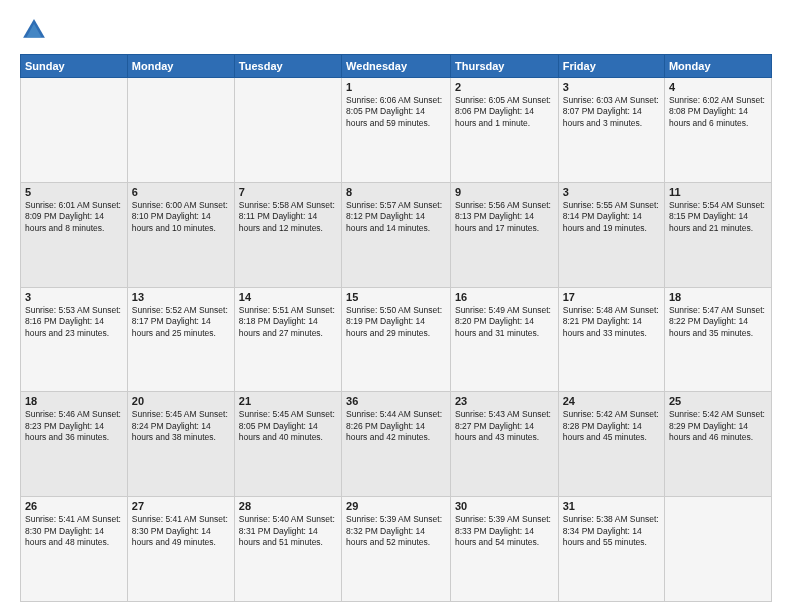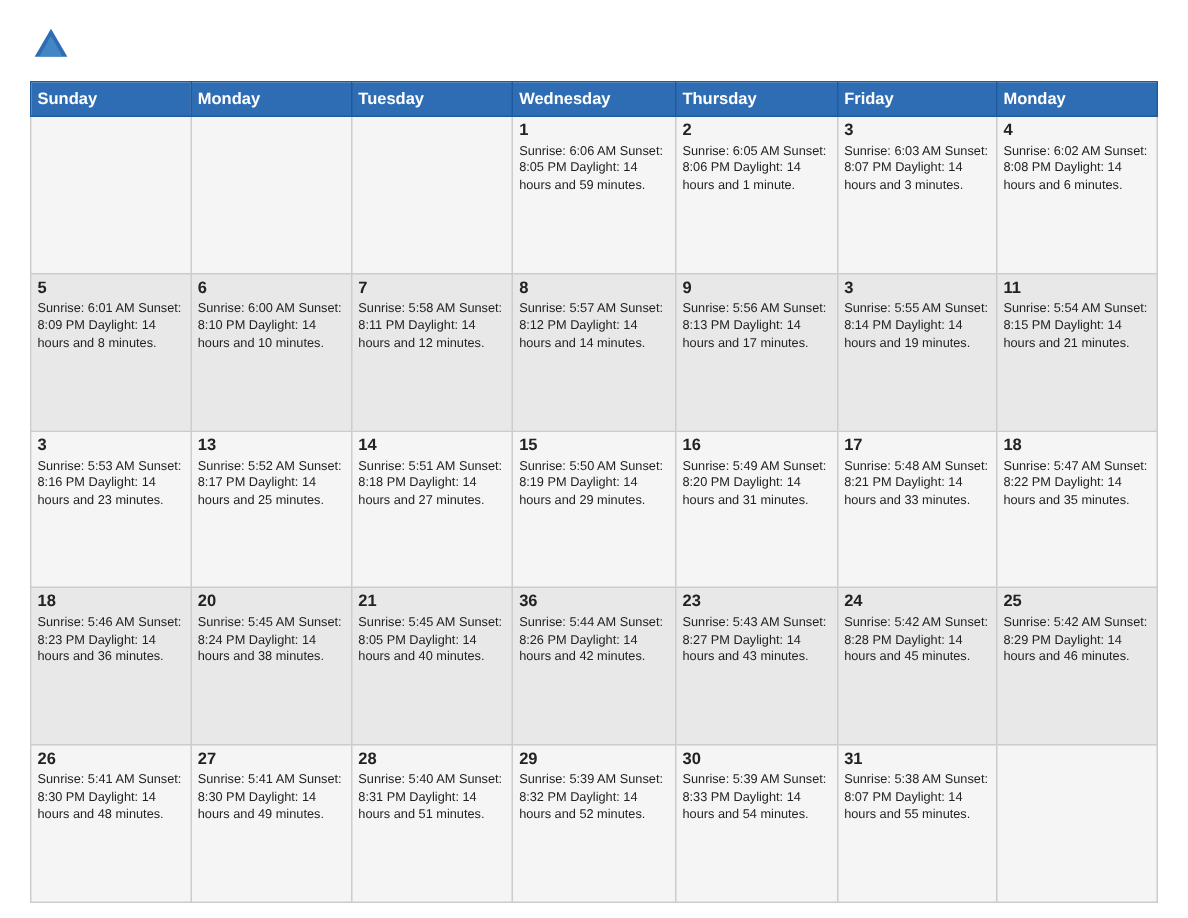--- a/index.html
+++ b/index.html
@@ -326,21 +326,21 @@
             </td>
             <td>
               <span class="day-num">30</span>
               <div class="day-info">Sunrise: 5:39 AM
 Sunset: 8:33 PM
 Daylight: 14 hours and 54 minutes.</div>
             </td>
             <td>
               <span class="day-num">31</span>
               <div class="day-info">Sunrise: 5:38 AM
-Sunset: 8:07 PM
+Sunset: 8:34 PM
 Daylight: 14 hours and 55 minutes.</div>
             </td>
             <td class="empty"></td>
           </tr>
         </tbody>
     </table>
   </div>
 </div>
 
 </body></html>

